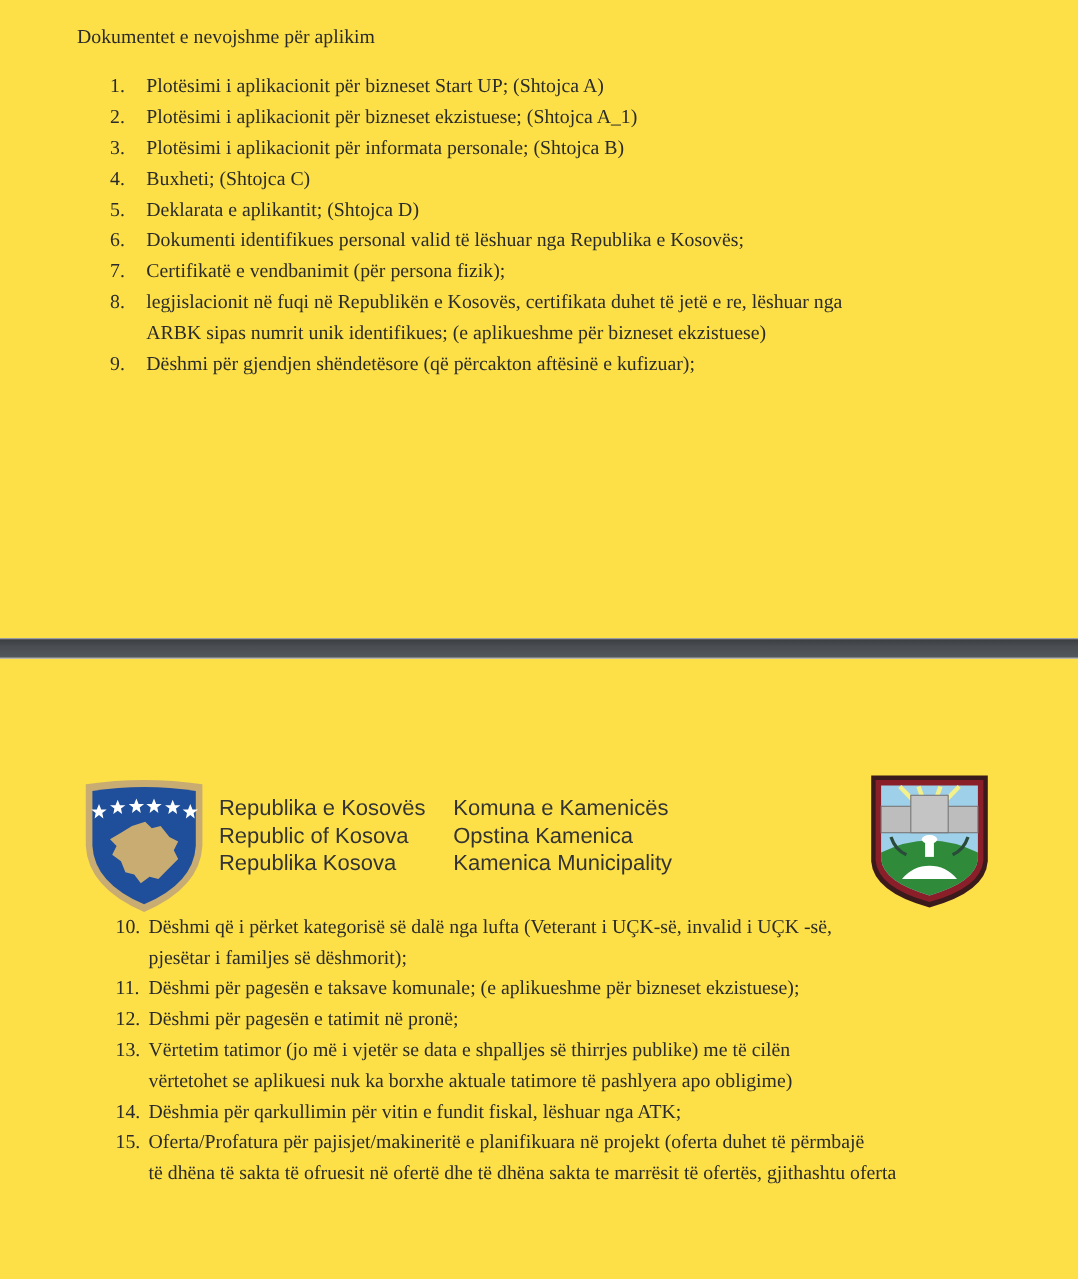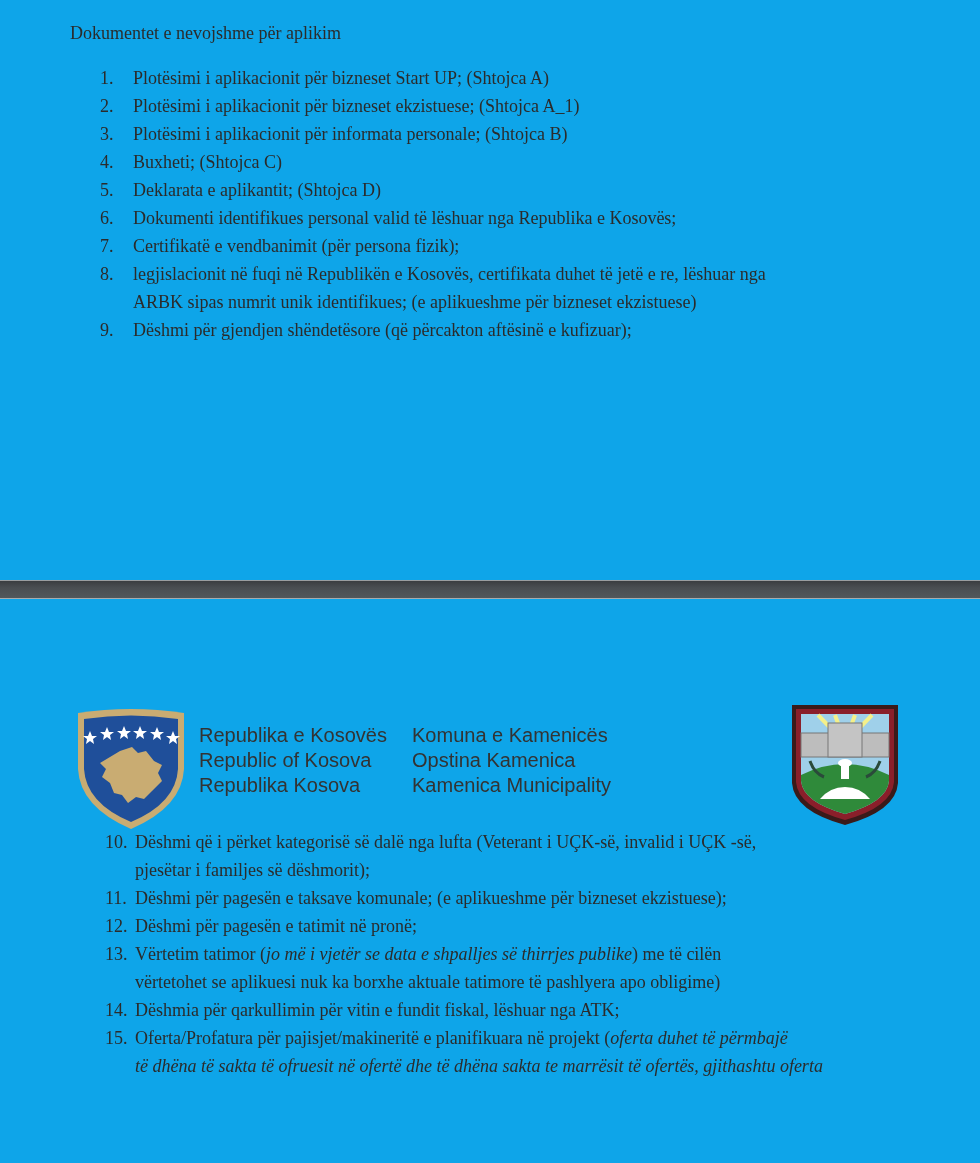--- a/index.html
+++ b/index.html
@@ -1,20 +1,20 @@
 <!DOCTYPE html>
 <html><head>
 <meta charset="utf-8">
 <style>
   html, body { margin: 0; padding: 0; }
   body {
     width: 980px; height: 1163px; background: #ffffff; position: relative; overflow: hidden;
     font-family: "Liberation Serif", "DejaVu Serif", serif; color: #2a2a2a;
   }
-  .page { position: absolute; left: 0; width: 980px; background: #0ea5e9; }
+  .page { position: absolute; left: 0; width: 980px; background: #fde047; }
   .page-top { top: 0; height: 580px; }
   .divider {
     position: absolute; left: 0; top: 580px; width: 980px; height: 19px;
     background: linear-gradient(#3a3d40 0%, #4a4e52 40%, #52575b 100%);
     border-top: 1px solid #9a9da0; border-bottom: 1px solid #a8abad;
     box-sizing: border-box;
   }
   .page-bottom { top: 599px; height: 564px; }
 
   .heading {
@@ -23,21 +23,21 @@
   .doc-list { position: absolute; margin: 0; padding: 0; list-style: none; }
   .doc-list li { position: relative; font-size: 18px; line-height: 28px; color: #2b2b2b; }
   .doc-list li .num { position: absolute; top: 0; }
   .doc-list li .txt { display: block; }
   .list-top { left: 100px; top: 64px; width: 800px; }
   .list-top li { padding-left: 33px; }
   .list-top li .num { left: 0; }
   .list-bottom { left: 105px; top: 229px; width: 790px; }
   .list-bottom li { padding-left: 30px; }
   .list-bottom li .num { left: 0; }
-  .it { font-style: italic; }
+  .it { }
 
   .letterhead { position: absolute; left: 0; top: 0; width: 812px; height: 230px; }
   .coat-kosovo { position: absolute; left: 72px; top: 108px; width: 118px; height: 124px; }
   .coat-kamenica { position: absolute; left: 790px; top: 104px; width: 110px; height: 124px; }
   .lh-left { position: absolute; left: 199px; top: 124px; font-family: "Liberation Sans", "DejaVu Sans", sans-serif; font-size: 20px; line-height: 25px; color: #333; }
   .lh-right { position: absolute; right: 201px; top: 124px; text-align: left; font-family: "Liberation Sans", "DejaVu Sans", sans-serif; font-size: 20px; line-height: 25px; color: #333; }
   .lh-left div, .lh-right div { white-space: nowrap; }
 </style>
 </head>
 <body>

